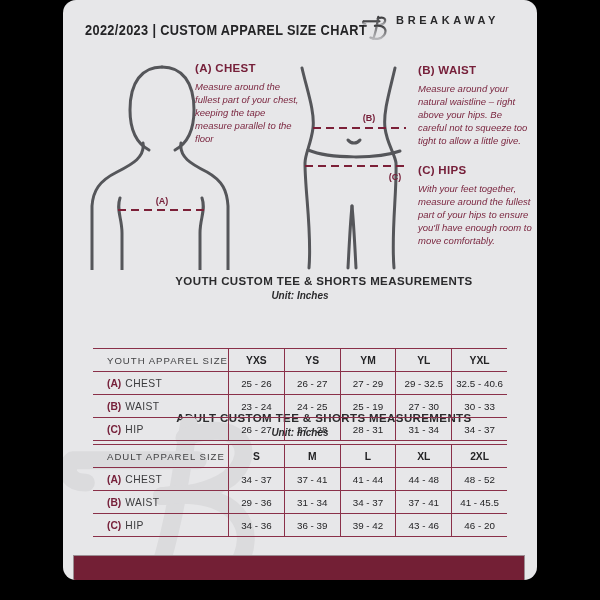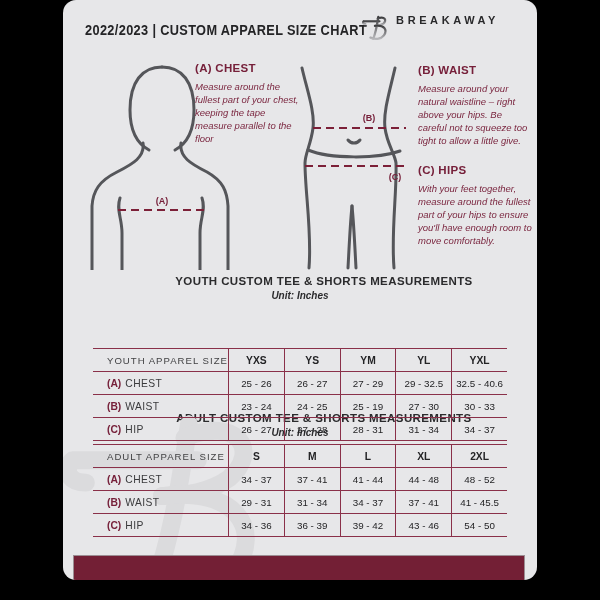--- a/index.html
+++ b/index.html
@@ -196,33 +196,33 @@
       <div class="t-cell">37 - 41</div>
       <div class="t-cell">41 - 44</div>
       <div class="t-cell">44 - 48</div>
       <div class="t-cell">48 - 52</div>
     </div>
     <div class="t-row">
       <div class="t-cell t-label">
         <span class="row-prefix">(B)</span>
         <span class="row-name">WAIST</span>
       </div>
-      <div class="t-cell">29 - 31</div>
+      <div class="t-cell">29 - 36</div>
       <div class="t-cell">31 - 34</div>
       <div class="t-cell">34 - 37</div>
       <div class="t-cell">37 - 41</div>
       <div class="t-cell">41 - 45.5</div>
     </div>
     <div class="t-row">
       <div class="t-cell t-label">
         <span class="row-prefix">(C)</span>
         <span class="row-name">HIP</span>
       </div>
       <div class="t-cell">34 - 36</div>
       <div class="t-cell">36 - 39</div>
       <div class="t-cell">39 - 42</div>
       <div class="t-cell">43 - 46</div>
-      <div class="t-cell">54 - 50</div>
+      <div class="t-cell">46 - 20</div>
     </div>
   </div>
 
   <div class="footer-bar"></div>
 </div>
 
 </body></html>

